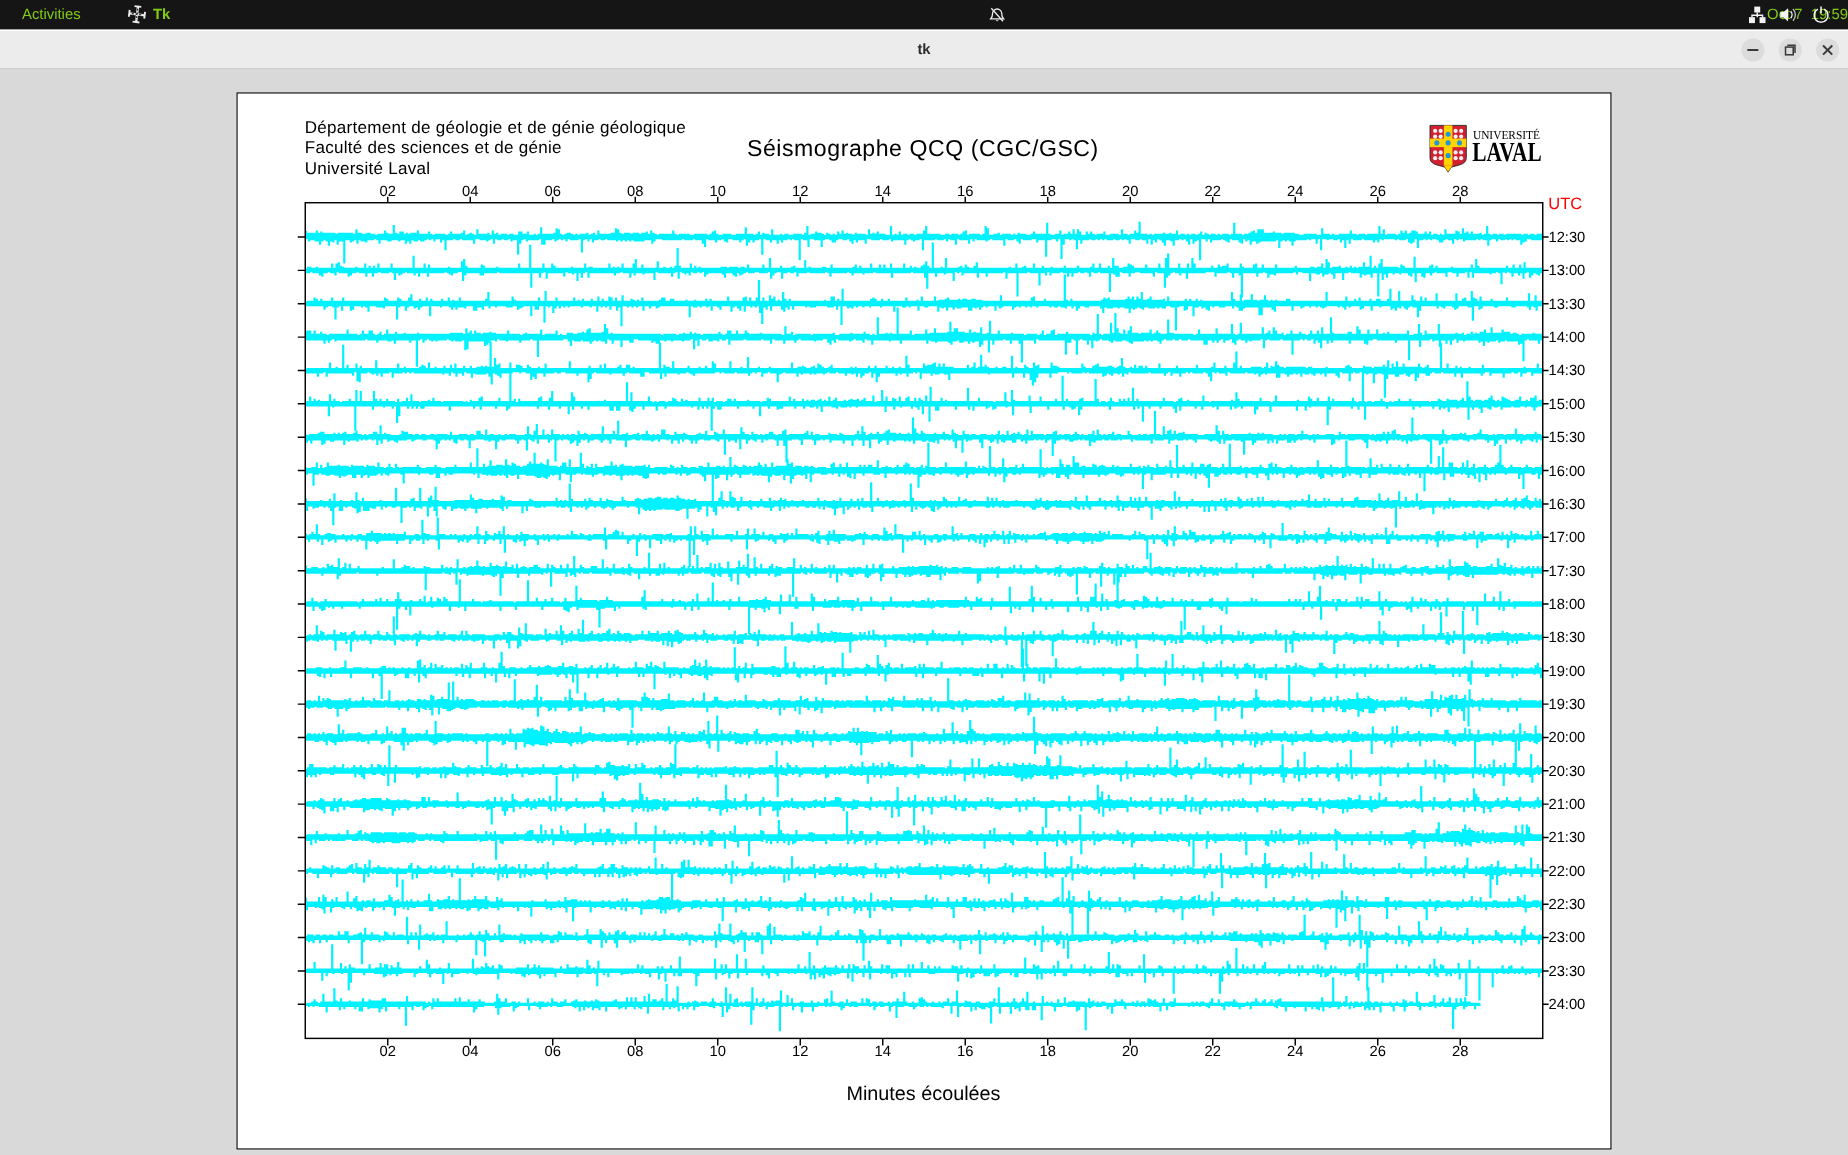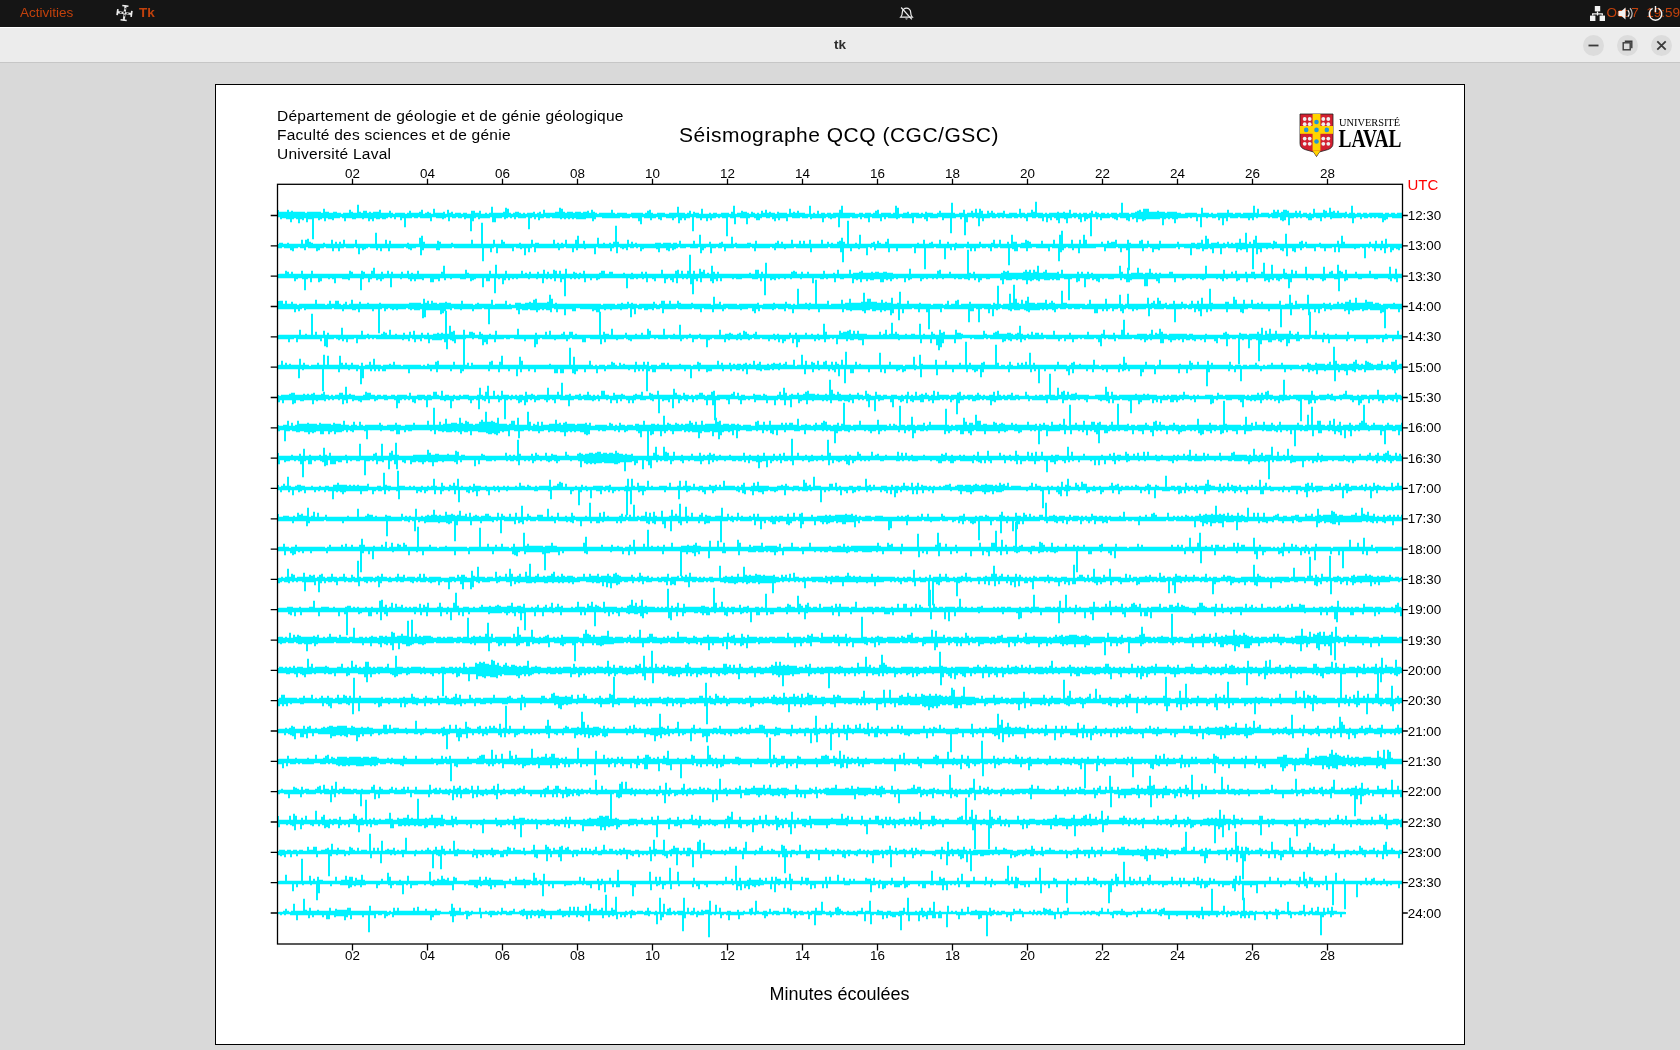--- a/index.html
+++ b/index.html
@@ -1,15 +1,15 @@
 <!DOCTYPE html>
 <html><head><meta charset="utf-8">
 <style>
 html,body{margin:0;padding:0;width:1680px;height:1050px;overflow:hidden;background:#d9d9d9;font-family:"Liberation Sans",sans-serif;}
-#topbar{position:absolute;left:0;top:0;width:1680px;height:27px;background:#151515;color:#c2410c;}
+#topbar{position:absolute;left:0;top:0;width:1680px;height:27px;background:#151515;color:#84cc16;}
 #topbar .t{position:absolute;font-size:13.5px;top:5px;}
 #titlebar{position:absolute;left:0;top:27px;width:1680px;height:36px;background:#ececec;border-top:1px solid #ffffff;border-bottom:1px solid #c6c6c6;box-sizing:border-box;}
 #titlebar .title{position:absolute;left:0;width:100%;text-align:center;top:9px;font-size:13.5px;font-weight:bold;color:#2d2d2d;}
 .wbtn{position:absolute;top:6.5px;width:21px;height:21px;border-radius:50%;background:#dcdcdc;}
 #canvas{position:absolute;left:215px;top:84px;width:1248px;height:959px;background:#ffffff;border:1px solid #000;}
 svg text{font-family:"Liberation Sans",sans-serif;fill:#000;}
 </style></head>
 <body>
 <div id="topbar">
  <span class="t" style="left:20px;">Activities</span>

